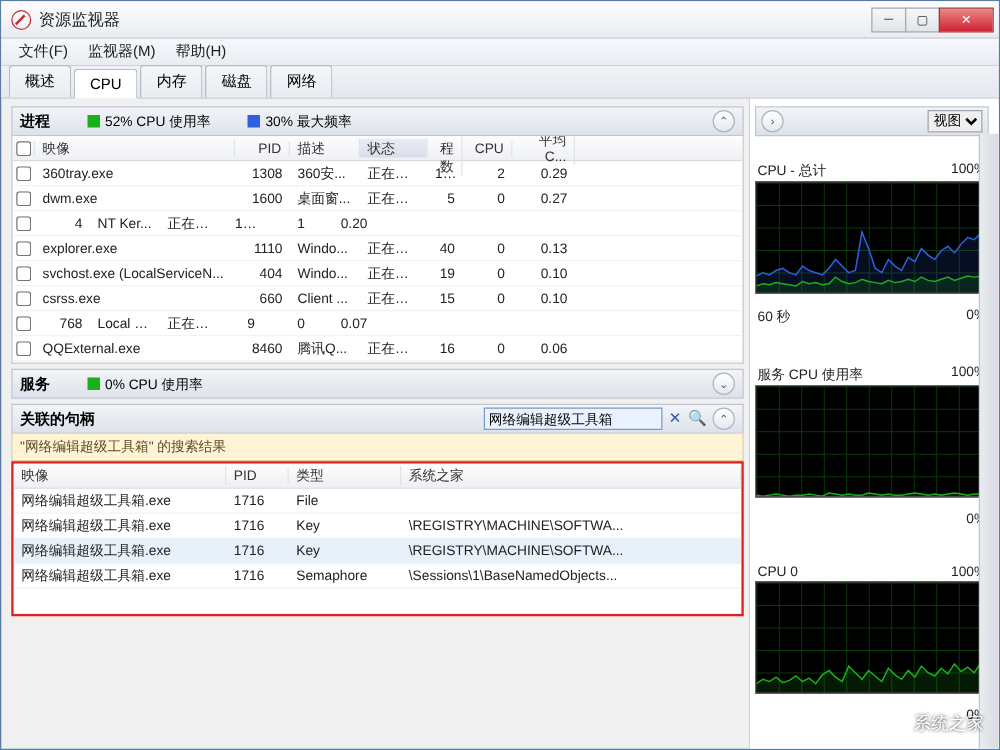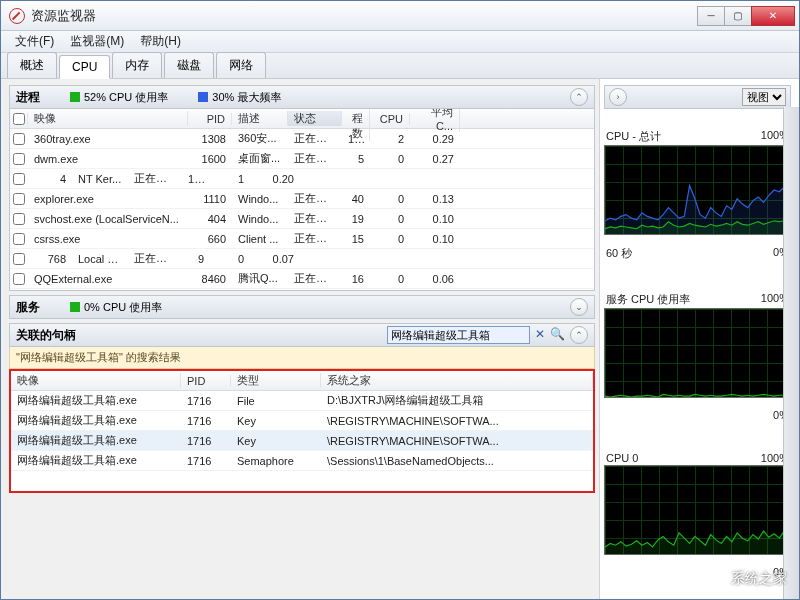--- a/index.html
+++ b/index.html
@@ -252,21 +252,20 @@
               <div class="h-img">映像</div>
               <div class="h-pid">PID</div>
               <div class="h-type">类型</div>
               <div class="h-name">系统之家</div>
             </div>
             <div id="handle-rows">
                 <div class="grow">
                   <div class="h-img">网络编辑超级工具箱.exe</div>
     <div class="h-pid">1716</div>
     <div class="h-type">File</div>
-    <div class="h-name">D:\BJXTRJ\网络编辑超级工具箱</div>
                 </div>
                 <div class="grow">
                   <div class="h-img">网络编辑超级工具箱.exe</div>
     <div class="h-pid">1716</div>
     <div class="h-type">Key</div>
     <div class="h-name">\REGISTRY\MACHINE\SOFTWA...</div>
                 </div>
                 <div class="grow sel">
                   <div class="h-img">网络编辑超级工具箱.exe</div>
     <div class="h-pid">1716</div>

